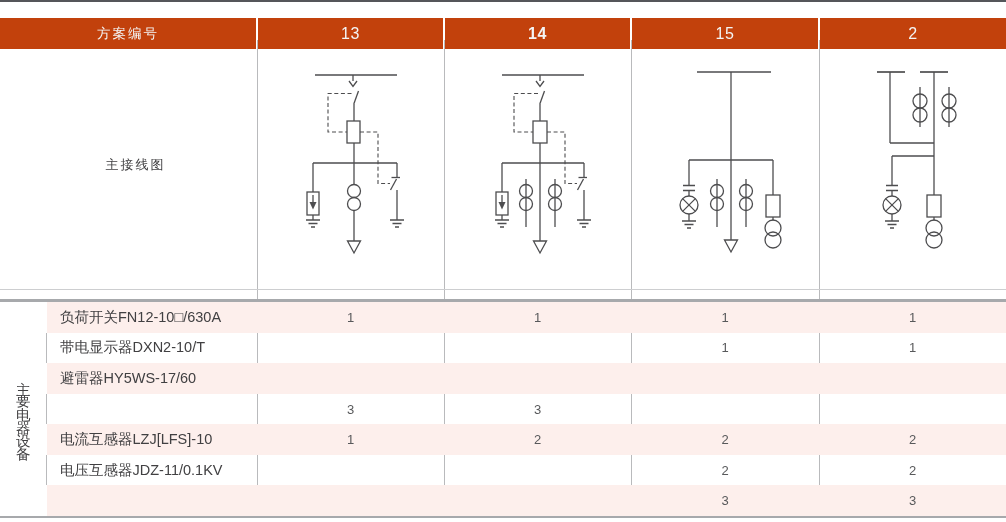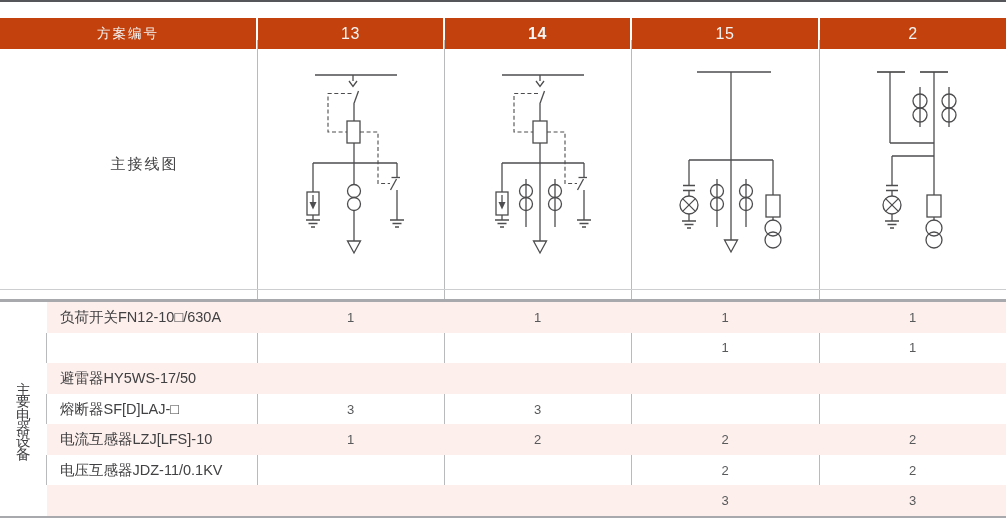--- a/index.html
+++ b/index.html
@@ -21,23 +21,23 @@
   .hc3{left:632px;width:186px;}
   .hc4{left:820px;width:186px;}
   .hc1,.hc2,.hc3,.hc4{letter-spacing:0.5px;font-size:16px;}
 
   
   .v-line{position:absolute;width:1px;background:#b9babc;top:40px;height:476px;}
   .vl1{left:257px;}.vl2{left:444px;}.vl3{left:631px;}.vl4{left:819px;}
   .v-sub{position:absolute;width:1px;background:#b9babc;left:46px;top:302px;height:214px;}
 
   
-  .diagram-label{position:absolute;left:16px;top:40px;width:257px;height:249px;
+  .diagram-label{position:absolute;left:7px;top:40px;width:257px;height:249px;
                  display:flex;align-items:center;justify-content:center;
-                 font-size:15px;letter-spacing:2px;color:#414042;}
+                 font-size:13px;letter-spacing:2px;color:#414042;}
   .diagram-svg{position:absolute;left:0;top:40px;}
 
   
   .equip-area{position:absolute;left:0;top:302px;width:1006px;height:214px;display:flex;flex-direction:column;}
   .equip-row{position:relative;flex:1;}
   .equip-row.stripe{background:linear-gradient(to right,#ffffff 47px,#fdefec 47px);}
   .equip-name{position:absolute;left:47px;top:0;width:209px;height:100%;display:flex;align-items:center;
               padding-left:13px;box-sizing:border-box;font-size:14.5px;color:#414042;white-space:nowrap;}
   .qty{position:absolute;top:0;height:100%;display:flex;align-items:center;justify-content:center;
        font-size:13px;color:#58595b;}
@@ -195,34 +195,34 @@
 
   <div class="equip-area">
     <div class="equip-row stripe">
       <div class="equip-name">负荷开关FN12-10□/630A</div>
       <div class="qty q1">1</div>
       <div class="qty q2">1</div>
       <div class="qty q3">1</div>
       <div class="qty q4">1</div>
     </div>
     <div class="equip-row">
+      <div class="equip-name">带电显示器DXN2-10/T</div>
       <div class="qty q1"></div>
       <div class="qty q2"></div>
       <div class="qty q3">1</div>
       <div class="qty q4">1</div>
     </div>
     <div class="equip-row stripe">
-      <div class="equip-name">避雷器HY5WS-17/50</div>
+      <div class="equip-name">避雷器HY5WS-17/60</div>
       <div class="qty q1"></div>
       <div class="qty q2"></div>
       <div class="qty q3"></div>
       <div class="qty q4"></div>
     </div>
     <div class="equip-row">
-      <div class="equip-name">熔断器SF[D]LAJ-□</div>
       <div class="qty q1">3</div>
       <div class="qty q2">3</div>
       <div class="qty q3"></div>
       <div class="qty q4"></div>
     </div>
     <div class="equip-row stripe">
       <div class="equip-name">电流互感器LZJ[LFS]-10</div>
       <div class="qty q1">1</div>
       <div class="qty q2">2</div>
       <div class="qty q3">2</div>

